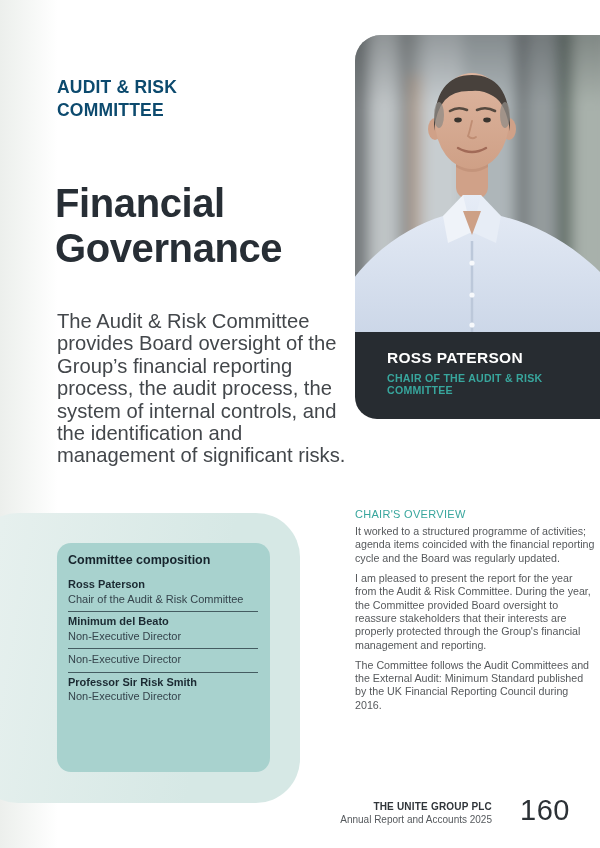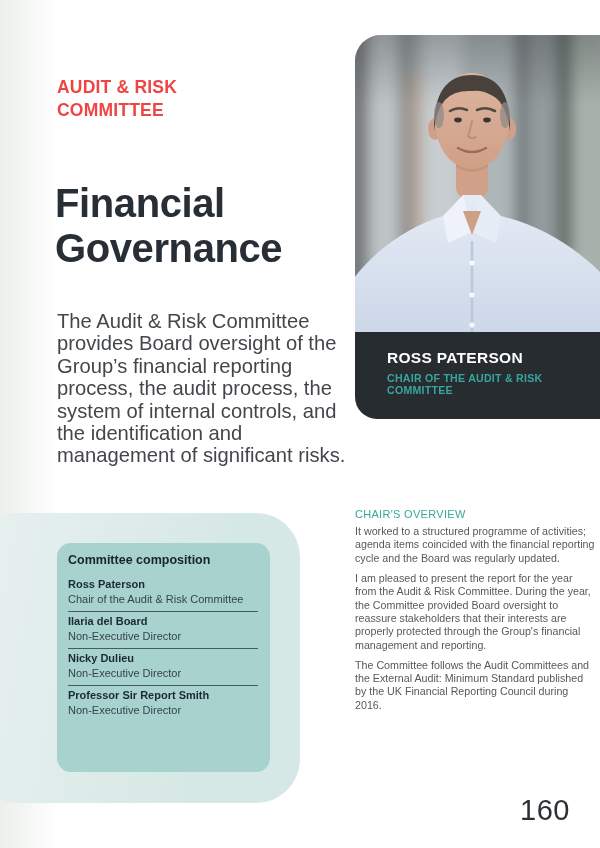--- a/index.html
+++ b/index.html
@@ -10,21 +10,21 @@
   .abs { position:absolute; }
 
   .left-fade {
     position:absolute; left:0; top:0; bottom:0; width:58px;
     background:linear-gradient(to right, #ecefec, rgba(255,255,255,0));
   }
 
   .eyebrow {
     left:57px; top:76px; width:165px;
     font-size:17.5px; font-weight:700; line-height:23px;
-    color:#ef4444; letter-spacing:0.2px;
+    color:#0c4a6e; letter-spacing:0.2px;
   }
   .title {
     left:55px; top:181px; width:270px;
     font-size:40px; font-weight:700; line-height:45px;
     color:#272e35; letter-spacing:-0.4px;
   }
   .intro {
     left:57px; top:310px; width:294px;
     font-size:20.2px; line-height:22.4px; color:#43474b;
   }
@@ -97,31 +97,30 @@
   <div class="abs inner-panel">
     <h3>Committee composition</h3>
     <div>
 
         <div class="member">
           <div class="m-name">Ross Paterson</div>
           <div class="m-role">Chair of the Audit &amp; Risk Committee</div>
         </div>
 
         <div class="member">
-          <div class="m-name">Ilaria del Board</div>
+          <div class="m-name">Minimum del Beato</div>
           <div class="m-role">Non-Executive Director</div>
         </div>
 
         <div class="member">
-          <div class="m-name">Nicky Dulieu</div>
           <div class="m-role">Non-Executive Director</div>
         </div>
 
         <div class="member">
-          <div class="m-name">Professor Sir Report Smith</div>
+          <div class="m-name">Professor Sir Risk Smith</div>
           <div class="m-role">Non-Executive Director</div>
         </div>
       </div>
   </div>
 
   <div class="abs photo-card">
     <div class="photo">
       <svg width="245" height="297" viewBox="0 0 245 297" xmlns="http://www.w3.org/2000/svg">
         <defs>
           <filter id="bgblur" x="-20%" y="-20%" width="140%" height="140%">
@@ -198,15 +197,19 @@
     </div>
   </div>
 
   <div class="abs overview">
     <h4>CHAIR'S OVERVIEW</h4>
     <p>It worked to a structured programme of activities; agenda items coincided with the financial reporting cycle and the Board was regularly updated.</p>
     <p>I am pleased to present the report for the year from the Audit &amp; Risk Committee. During the year, the Committee provided Board oversight to reassure stakeholders that their interests are properly protected through the Group's financial management and reporting.</p>
     <p>The Committee follows the Audit Committees and the External Audit: Minimum Standard published by the UK Financial Reporting Council during 2016.</p>
   </div>
 
+  <div class="abs footer-text">
+    <div class="f1">THE UNITE GROUP PLC</div>
+    <div class="f2">Annual Report and Accounts 2025</div>
+  </div>
   <div class="abs page-number">160</div>
 
 </div>
 
 </body></html>

